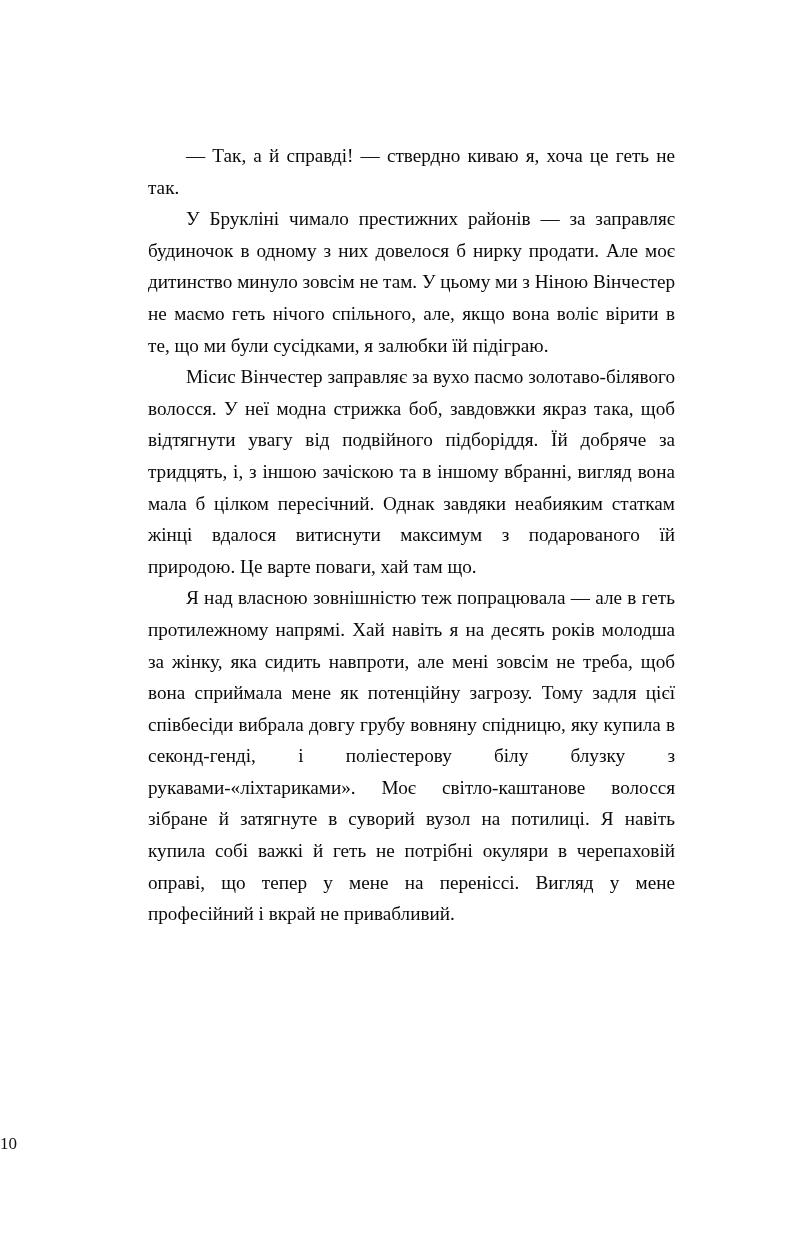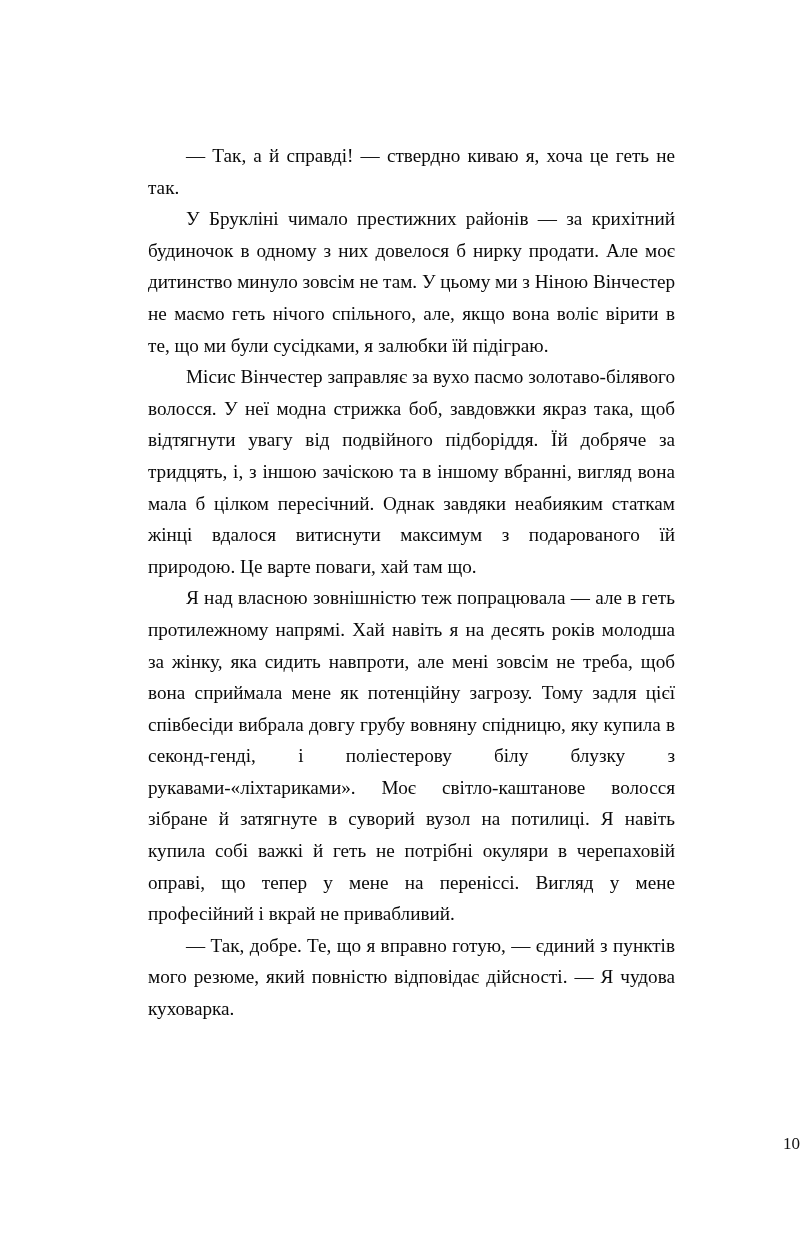--- a/index.html
+++ b/index.html
@@ -34,31 +34,30 @@
   }
   .body-text p {
     margin: 0;
     text-indent: 38px;
   }
   .page-number {
     position: absolute;
     left: 0;
     right: 0;
     top: 1134px;
-    text-align: right;
+    text-align: left;
     font-size: 17px;
     color: #111111;
     font-family: "Liberation Serif", "DejaVu Serif", serif;
   }
 </style>
 </head>
 <body>
 
 <div class="page">
   <div class="body-text">
     <p>— Так, а й справді! — ствердно киваю я, хоча це геть не так.</p>
-    <p>У Брукліні чимало престижних районів — за крихітний будиночок в одному з них довелося б нирку продати. Але моє дитинство минуло зовсім не там. У цьому ми з Ніною Вінчестер не маємо геть нічого спільного, але, якщо вона воліє вірити в те, що ми були сусідками, я залюбки їй підіграю.</p>
+    <p>У Брукліні чимало престижних районів — за заправляє будиночок в одному з них довелося б нирку продати. Але моє дитинство минуло зовсім не там. У цьому ми з Ніною Вінчестер не маємо геть нічого спільного, але, якщо вона воліє вірити в те, що ми були сусідками, я залюбки їй підіграю.</p>
     <p>Місис Вінчестер заправляє за вухо пасмо золотаво-білявого волосся. У неї модна стрижка боб, завдовжки якраз така, щоб відтягнути увагу від подвійного підборіддя. Їй добряче за тридцять, і, з іншою зачіскою та в іншому вбранні, вигляд вона мала б цілком пересічний. Однак завдяки неабияким статкам жінці вдалося витиснути максимум з подарованого їй природою. Це варте поваги, хай там що.</p>
     <p>Я над власною зовнішністю теж попрацювала — але в геть протилежному напрямі. Хай навіть я на десять років молодша за жінку, яка сидить навпроти, але мені зовсім не треба, щоб вона сприймала мене як потенційну загрозу. Тому задля цієї співбесіди вибрала довгу грубу вовняну спідницю, яку купила в секонд-генді, і поліестерову білу блузку з рукавами-«ліхтариками». Моє світло-каштанове волосся зібране й затягнуте в суворий вузол на потилиці. Я навіть купила собі важкі й геть не потрібні окуляри в черепаховій оправі, що тепер у мене на переніссі. Вигляд у мене професійний і вкрай не привабливий.</p>
-    <p>— Так, добре. Те, що я вправно готую, — єдиний з пунктів мого резюме, який повністю відповідає дійсності. — Я чудова куховарка.</p>
   </div>
 </div>
 <div class="page-number">10</div>
 
 </body></html>

